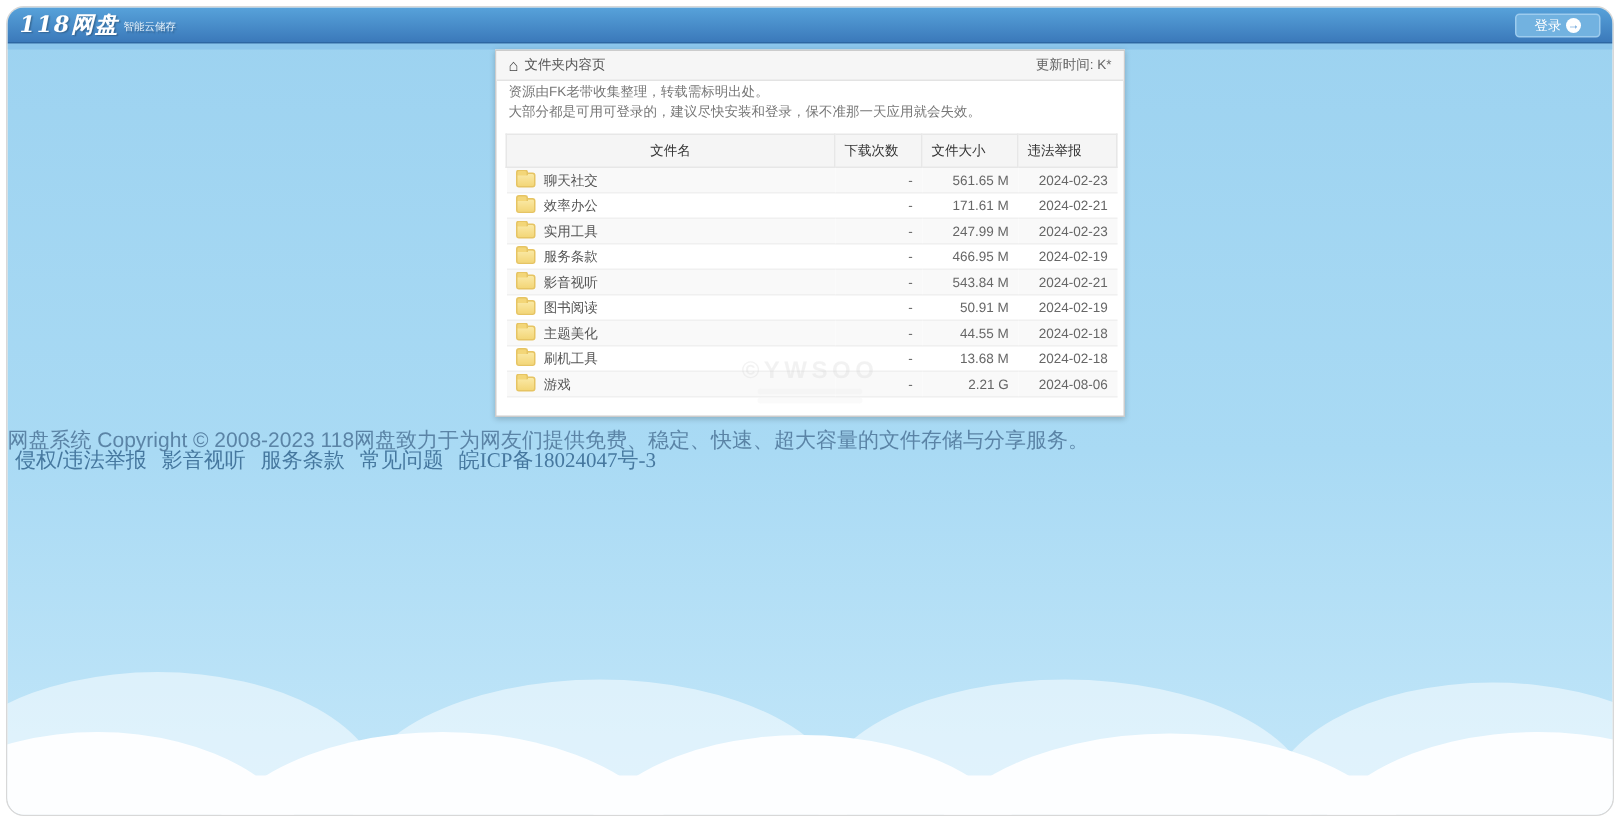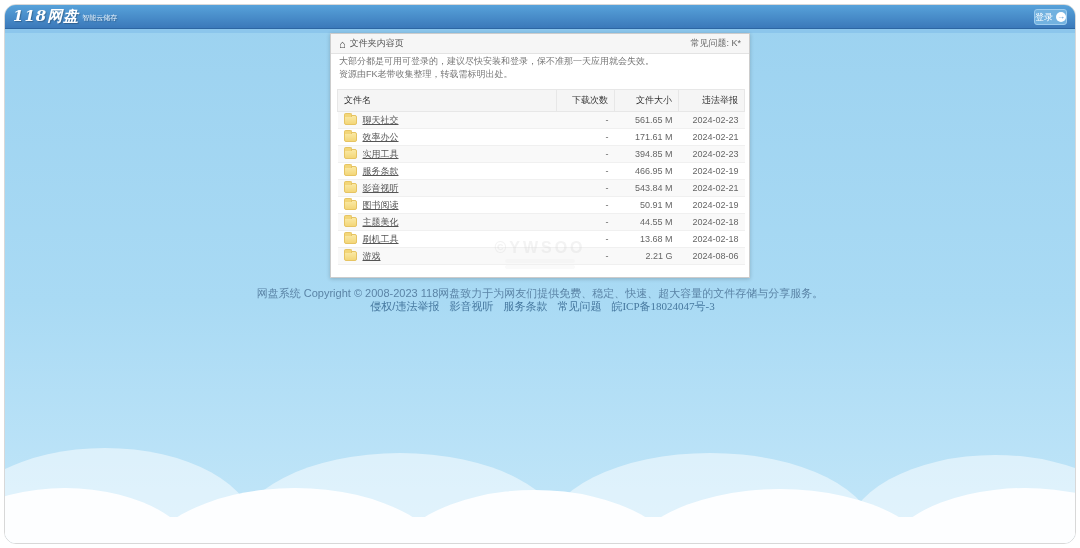--- a/index.html
+++ b/index.html
@@ -15,21 +15,21 @@
     background:linear-gradient(180deg,#57a2da 0%, #3b79ba 100%);
     border-bottom:1px solid #2d66a2;
     display:flex; align-items:center; padding:0 8px;
   }
   .topstrip { height:4px; background:#8cc6ec; }
   .logo { color:#fff; font-family:"DejaVu Serif","Liberation Serif",serif; font-style:italic; font-weight:bold; font-size:15px; text-shadow:1px 1px 1px rgba(0,0,0,.25); cursor:pointer; letter-spacing:1px; }
   .logo .sub { font-family:"Liberation Sans",sans-serif; font-style:normal; font-weight:normal; font-size:7px; letter-spacing:0; margin-left:3px; color:#eaf5fd; vertical-align:1px; }
   .login-btn {
     position:absolute; right:8px; top:4px; height:16px;
     background:#72b2e0; border:1px solid #9dccee; border-radius:3px;
-    color:#fff; font-size:9px; line-height:14px; padding:0 0; cursor:pointer;
+    color:#fff; font-size:9px; line-height:14px; padding:0 12px; cursor:pointer;
     display:flex; align-items:center; gap:3px;
   }
   .login-arrow { display:inline-block; width:10px; height:10px; border-radius:50%; background:#fff; color:#4a90d2; font-size:8px; line-height:10px; text-align:center; }
   
   .content { position:relative; z-index:2; }
   .panel {
     width:420px; margin:0 auto; background:#fff;
     border:1px solid #cccccc; box-shadow:0 1px 4px rgba(0,0,0,.2);
     position:relative; padding-bottom:12px;
   }
@@ -40,42 +40,42 @@
   }
   .crumb-left { display:flex; align-items:center; gap:4px; }
   .home-icon { font-size:11px; color:#444; line-height:10px; cursor:pointer; }
   .sharer { color:#666; }
   .panel-title { margin:9px 8px 4px; font-size:14px; color:#6cb2e2; }
   .desc { margin:2px 8px; font-size:9px; line-height:11px; color:#777; }
   
   table { width:408px; margin:9px 6px 0; border-collapse:collapse; font-size:9px; table-layout:fixed; }
   thead th {
     background:#f5f5f5; border:1px solid #e7e7e7; font-weight:normal; color:#333;
-    padding:4px 6px; text-align:right;
-  }
-  thead th.c-name { text-align:left;font-family:Liberation Mono, monospace; }
+    padding:4px 6px; text-align:left;
+  }
+  thead th.c-name { text-align:center;font-family:Liberation Mono, monospace; }
   col.c-name { width:auto; } col.c-num { width:58px; } col.c-size { width:64px; } col.c-date { width:66px; }
   tbody td { padding:3px 6px; border-bottom:1px solid #f0f0f0; color:#666; text-align:right; height:10px; line-height:10px; }
-  tbody td.c-name { text-align:left; color:#555; white-space:nowrap; overflow:hidden;text-decoration:underline; }
+  tbody td.c-name { text-align:left; color:#555; white-space:nowrap; overflow:hidden; }
   tbody tr:nth-child(odd) { background:#f9f9f9; }
   tbody tr { cursor:pointer; }
   .folder-icon {
     display:inline-block; width:13px; height:10px; margin-right:6px; vertical-align:-2px;
     background:linear-gradient(180deg,#fae9a6,#f3d678); border:1px solid #e6c463; border-radius:2px; position:relative;
   }
   .folder-icon::before {
     content:""; position:absolute; top:-3px; left:-1px; width:6px; height:3px;
     background:#f3d678; border:1px solid #e6c463; border-bottom:none; border-radius:2px 2px 0 0;
   }
   
   .watermark { position:absolute; left:0; right:0; bottom:8px; text-align:center; pointer-events:none; opacity:.25; }
   .watermark .wm1 { font-size:16px; font-weight:bold; letter-spacing:3px; color:#cfcfcf; }
   .watermark .wm2, .watermark .wm3 { height:4px; width:70px; margin:2px auto 0; background:#ededed; border-radius:2px; }
   
-  .footer { margin-top:9px; text-align:center; font-size:11px; line-height:13px; color:#5b84a6; }
+  .footer { margin-top:9px; text-align:left; font-size:14px; line-height:13px; color:#5b84a6; }
   .footer a { color:#46789f; text-decoration:none; margin:0 5px; cursor:pointer; }
   .icp { color:#46789f; margin-left:5px; cursor:pointer;font-family:Liberation Serif, serif; }
   
   .clouds { position:absolute; left:0; right:0; bottom:0; height:160px; z-index:1; pointer-events:none; }
   .bump { position:absolute; border-radius:50%; }
   .back  { background:rgba(255,255,255,.5); }
   .front { background:#fdfeff; }
   .cloud-base { position:absolute; left:0; right:0; bottom:0; height:26px; background:#fdfeff; }
 </style>
 </head>
@@ -95,25 +95,25 @@
   <div class="topstrip"></div>
 
   <div class="content">
 
     <div class="panel">
       <div class="crumb-bar">
         <div class="crumb-left">
           <span class="home-icon">⌂</span>
           <span>文件夹内容页</span>
         </div>
-        <span class="sharer">常见问题: K*</span>
+        <span class="sharer">更新时间: K*</span>
       </div>
 
+      <div class="desc">资源由FK老带收集整理，转载需标明出处。</div>
       <div class="desc">大部分都是可用可登录的，建议尽快安装和登录，保不准那一天应用就会失效。</div>
-      <div class="desc">资源由FK老带收集整理，转载需标明出处。</div>
 
       <table>
         <colgroup>
             <col class="c-name">
             <col class="c-num">
             <col class="c-size">
             <col class="c-date">
           </colgroup>
         <thead>
           <tr>
@@ -132,21 +132,21 @@
           </tr>
           <tr>
             <td class="c-name"><span class="folder-icon"></span><span class="fname">效率办公</span></td>
             <td>-</td>
             <td>171.61 M</td>
             <td>2024-02-21</td>
           </tr>
           <tr>
             <td class="c-name"><span class="folder-icon"></span><span class="fname">实用工具</span></td>
             <td>-</td>
-            <td>394.85 M</td>
+            <td>247.99 M</td>
             <td>2024-02-23</td>
           </tr>
           <tr>
             <td class="c-name"><span class="folder-icon"></span><span class="fname">服务条款</span></td>
             <td>-</td>
             <td>466.95 M</td>
             <td>2024-02-19</td>
           </tr>
           <tr>
             <td class="c-name"><span class="folder-icon"></span><span class="fname">影音视听</span></td>

